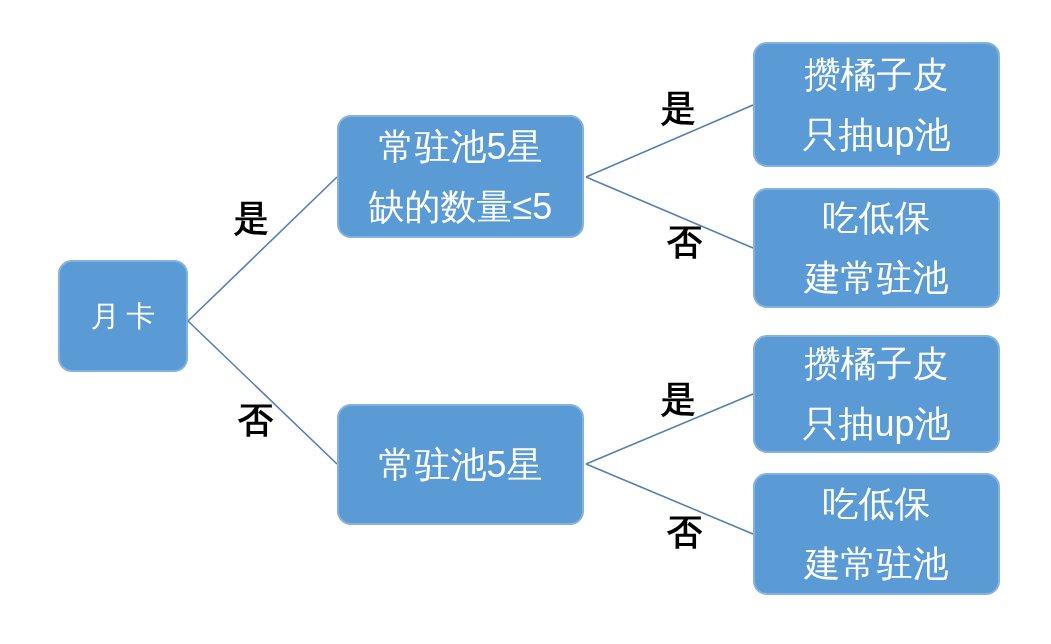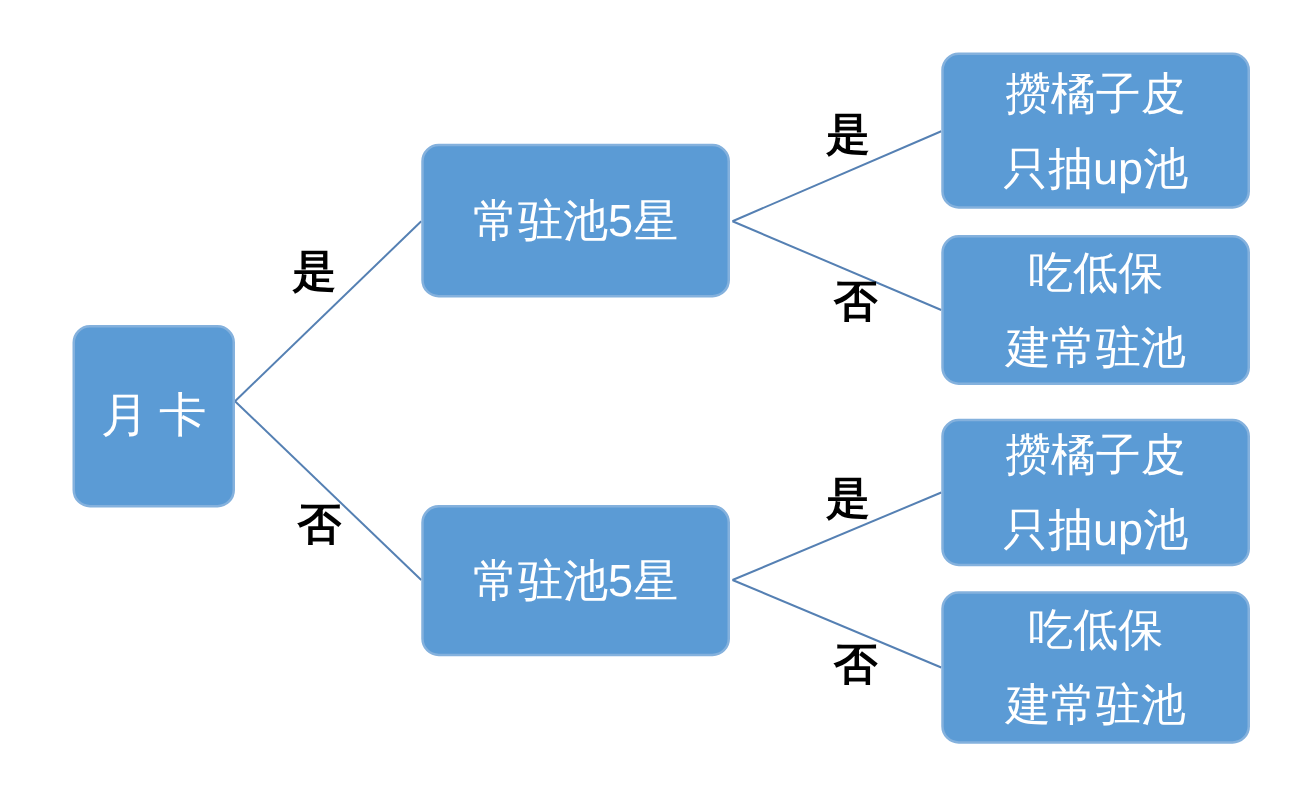--- a/index.html
+++ b/index.html
@@ -39,22 +39,22 @@
     align-items: center;
     justify-content: center;
     font-size: 36px;
     line-height: 60px;
     font-weight: 400;
   }
   .node-root {
     left: 58px;
     top: 260px;
     width: 130px;
-    height: 146px;
-    font-size: 38px;
+    height: 112px;
+    font-size: 29px;
     letter-spacing: 0.22em;
     text-indent: 0.22em;
   }
   .node-d1 { left: 337px; top: 115px; width: 247px; height: 123px; }
   .node-d2 { left: 337px; top: 404px; width: 247px; height: 121px; }
   .node-o1 { left: 753px; top: 42px;  width: 247px; height: 125px; }
   .node-o2 { left: 753px; top: 188px; width: 247px; height: 120px; }
   .node-o3 { left: 753px; top: 335px; width: 247px; height: 118px; }
   .node-o4 { left: 753px; top: 473px; width: 247px; height: 122px; }
   .edge-label {
@@ -85,20 +85,21 @@
     <line x1="586" y1="464" x2="753" y2="394"></line>
     <line x1="586" y1="464" x2="753" y2="534"></line>
   </svg>
 
   <div class="node node-root">
     <span>月卡</span>
   </div>
 
   <div class="node node-d1">
     <span>常驻池5星</span>
+    <span>缺的数量≤5</span>
   </div>
 
   <div class="node node-d2">
     <span>常驻池5星</span>
   </div>
 
   <div class="node node-o1">
     <span>攒橘子皮</span>
     <span>只抽up池</span>
   </div>

